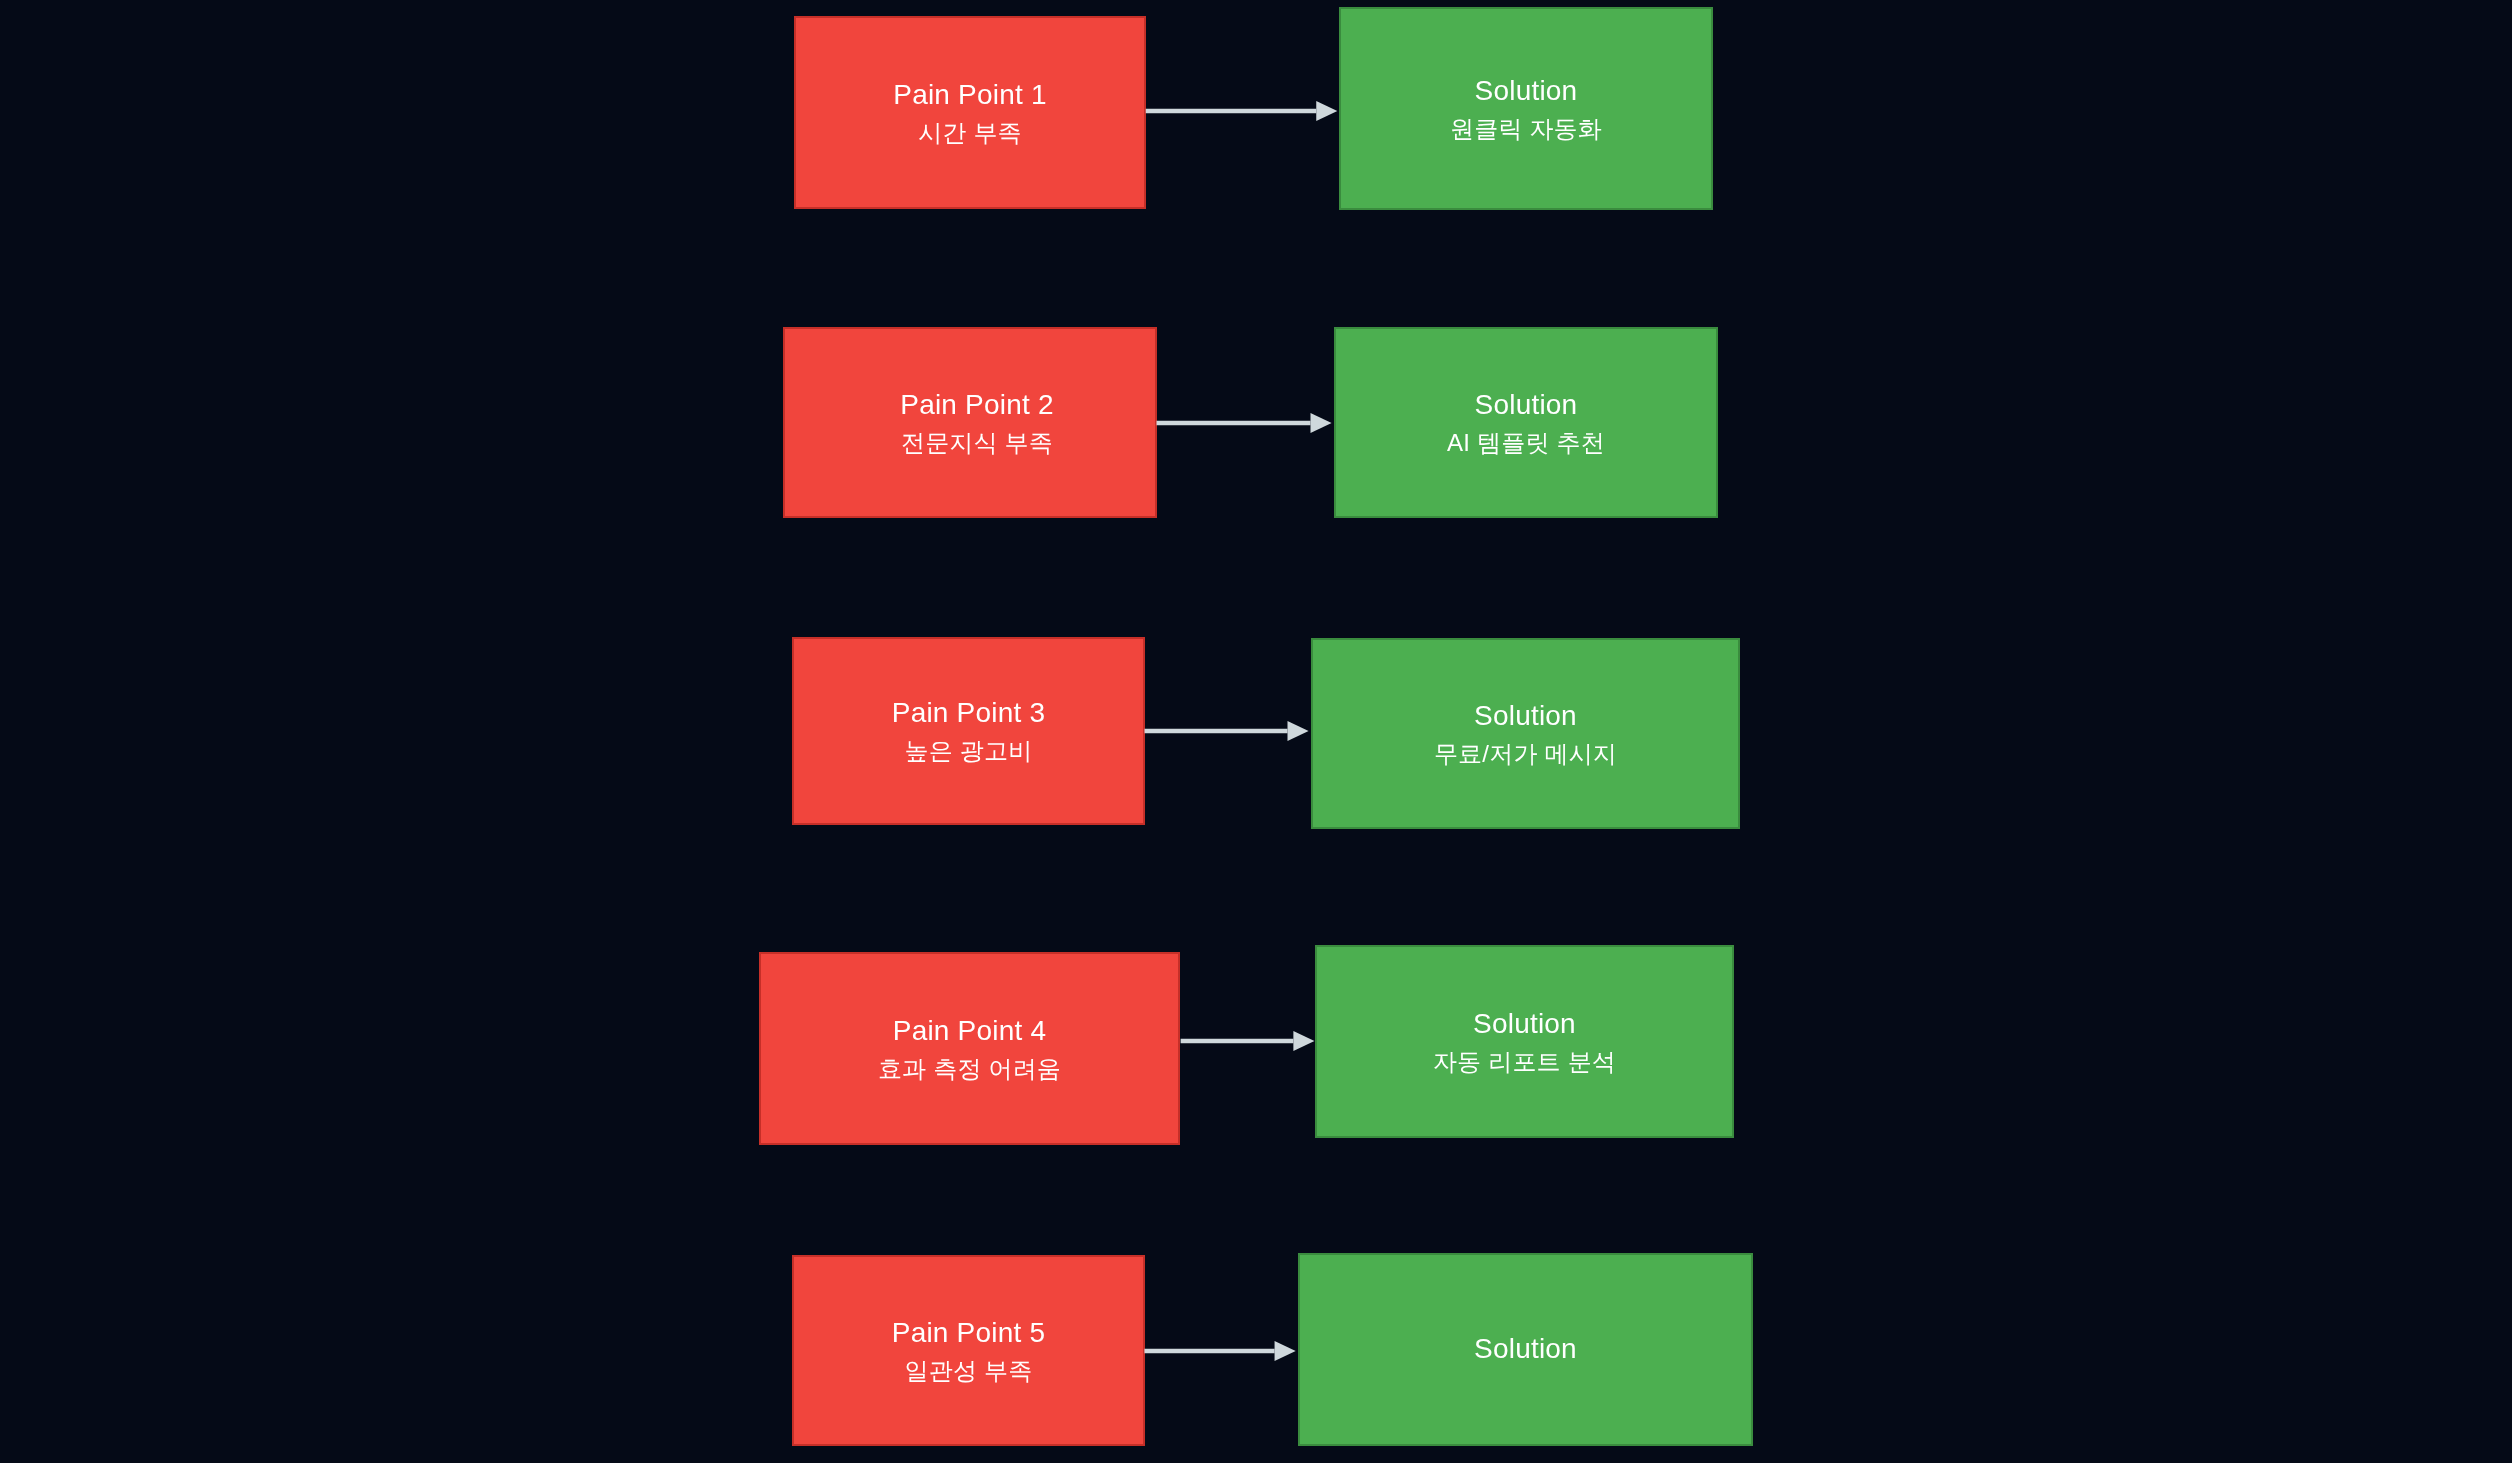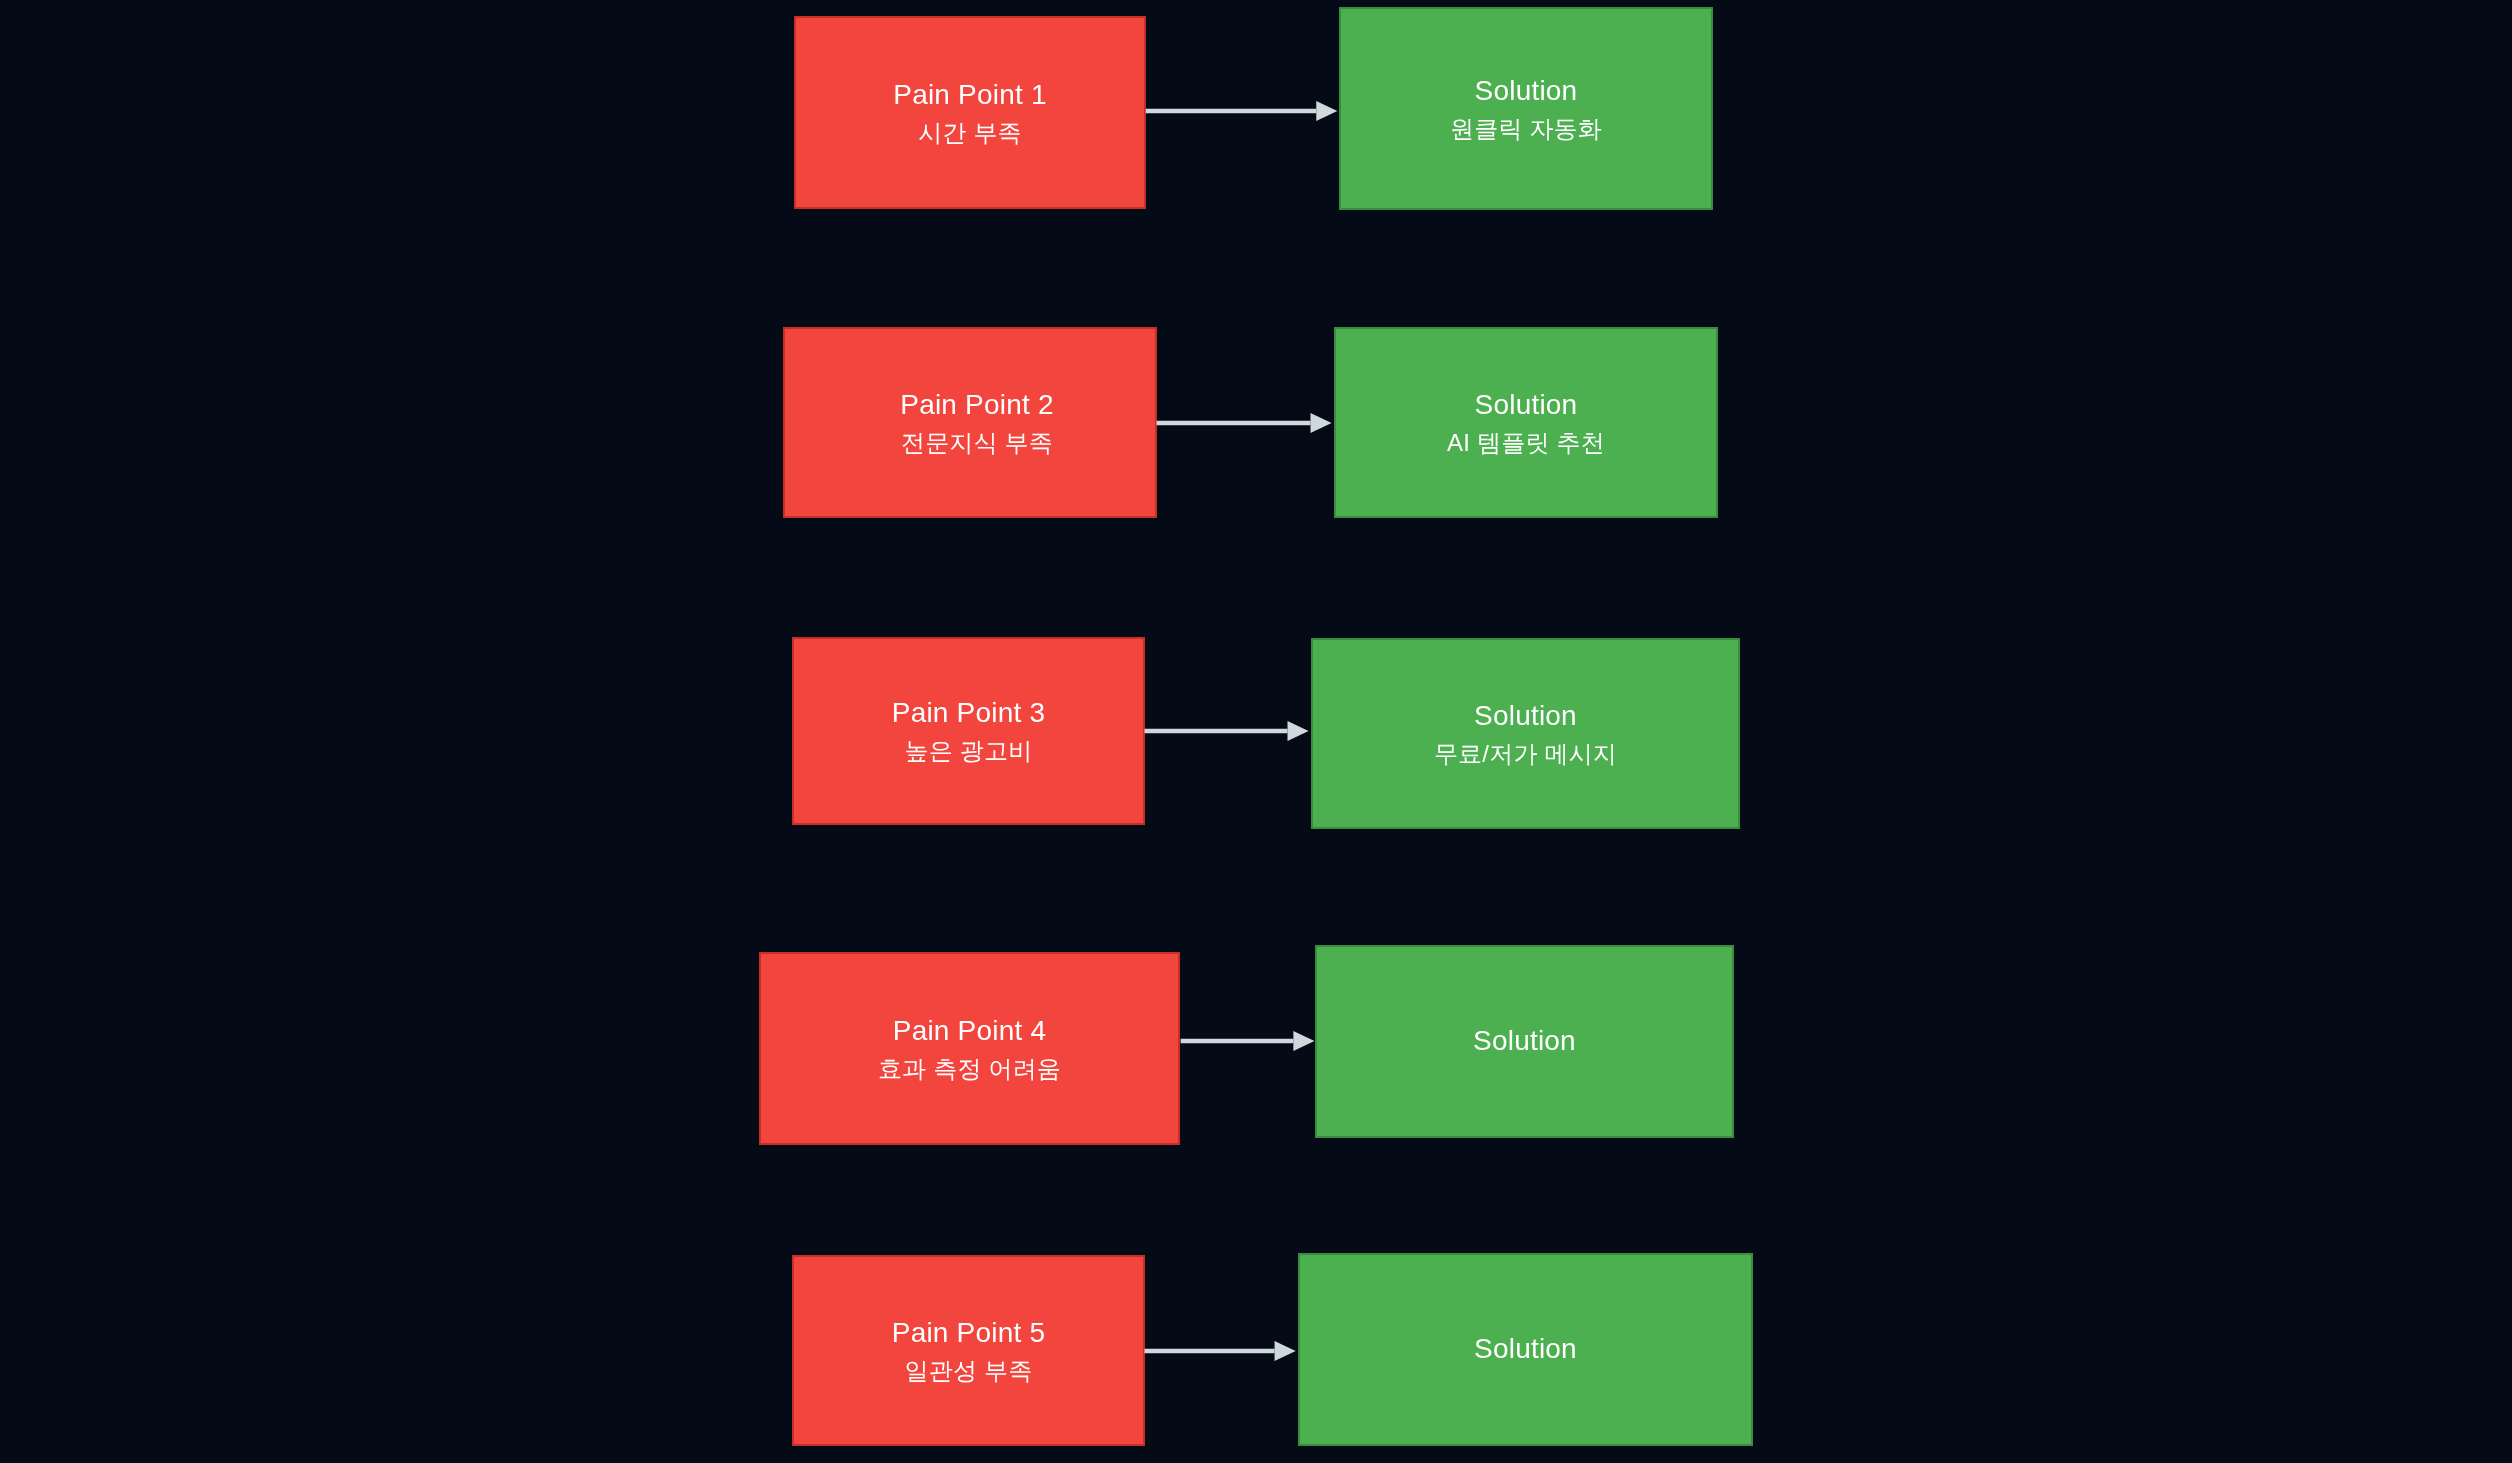--- a/index.html
+++ b/index.html
@@ -121,20 +121,21 @@
       <span class="line2">효과 측정 어려움</span>
     </div>
     <div class="connector" style="left:1180px; top:1030px; width:136px;">
       <svg width="136" height="22" viewBox="0 0 147 24">
         <line x1="0" y1="12" x2="123" y2="12" stroke="#CFD8DC" stroke-width="5"></line>
         <polygon points="123,1 146,12 123,23" fill="#CFD8DC"></polygon>
       </svg>
     </div>
     <div class="node solution" style="left:1315px; top:945px; width:419px; height:193px;">
       <span class="line1">Solution</span>
+      <span class="line2">자동 리포트 분석</span>
     </div>
   </div>
 
   <div class="flow-row">
     <div class="node pain" style="left:792px; top:1255px; width:353px; height:191px;">
       <span class="line1">Pain Point 5</span>
       <span class="line2">일관성 부족</span>
     </div>
     <div class="connector" style="left:1144px; top:1340px; width:153px;">
       <svg width="153" height="22" viewBox="0 0 166 24">

